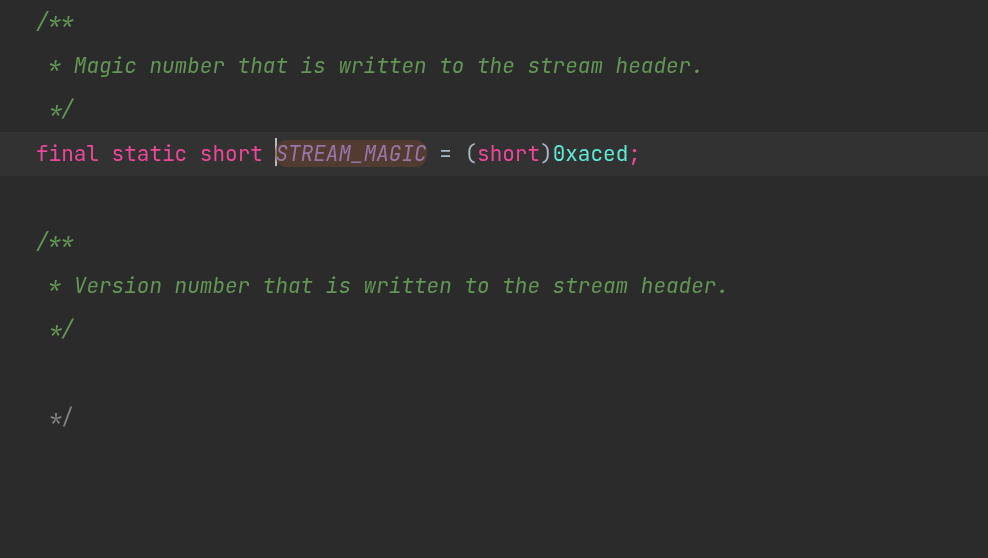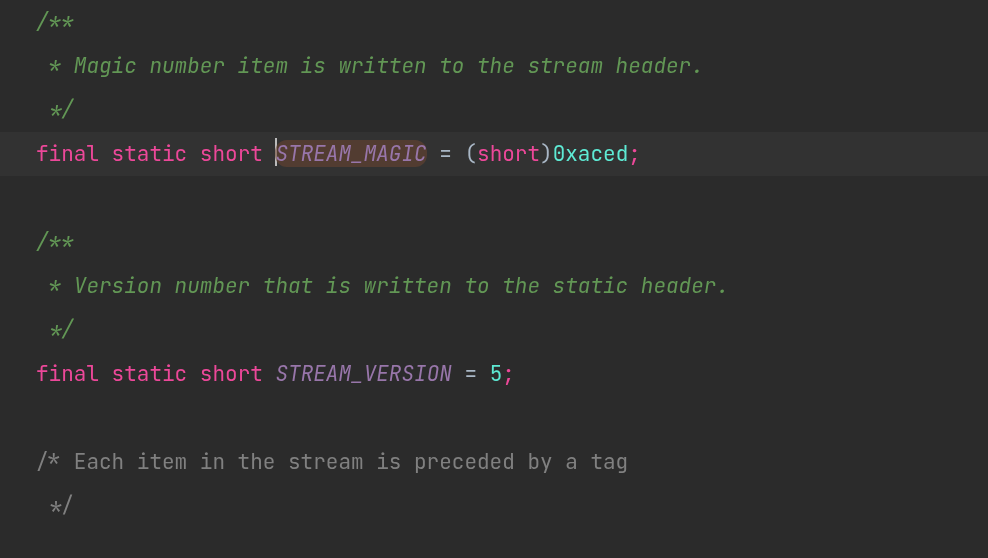--- a/index.html
+++ b/index.html
@@ -72,35 +72,33 @@
       <rect x="7.8" y="15" width="4.4" height="1.2" rx=".6" fill="#888"></rect>
       <rect x="8.3" y="17" width="3.4" height="1.2" rx=".6" fill="#888"></rect>
     </svg>
   </span>
 </div>
 
 <div class="code-area">
 
   <div class="line"><span class="c-comment">/**</span></div>
 
-  <div class="line"><span class="c-comment"> * </span><span class="c-comment">Magic number item is written to the stream header.</span></div>
+  <div class="line"><span class="c-comment"> * </span><span class="c-comment">Magic number that is written to the stream header.</span></div>
 
   <div class="line"><span class="c-comment"> */</span></div>
 
   <div class="line current"><span class="c-kw">final</span> <span class="c-kw">static</span> <span class="c-kw">short</span> <span class="cursor-caret"></span><span class="c-const highlight-box">STREAM_MAGIC</span><span class="c-op"> = </span><span class="c-paren">(</span><span class="c-kw">short</span><span class="c-paren">)</span><span class="c-num">0xaced</span><span class="c-kw">;</span></div>
 
   <div class="line"> </div>
 
   <div class="line"><span class="c-comment">/**</span></div>
 
-  <div class="line"><span class="c-comment"> * </span><span class="c-comment">Version number that is written to the static header.</span></div>
+  <div class="line"><span class="c-comment"> * </span><span class="c-comment">Version number that is written to the stream header.</span></div>
 
   <div class="line"><span class="c-comment"> */</span></div>
 
-  <div class="line"><span class="c-kw">final</span> <span class="c-kw">static</span> <span class="c-kw">short</span> <span class="c-const">STREAM_VERSION</span><span class="c-op"> = </span><span class="c-num">5</span><span class="c-kw">;</span></div>
 
   <div class="line"> </div>
 
-  <div class="line"><span class="c-block">/* Each item in the stream is preceded by a tag</span></div>
 
   <div class="line"><span class="c-block"> */</span></div>
 
 </div>
 
 </body></html>

